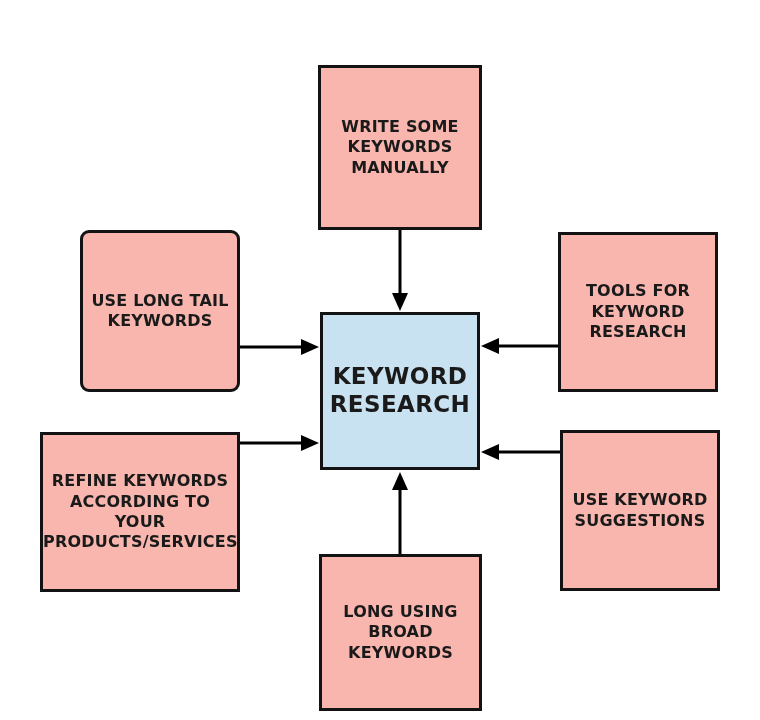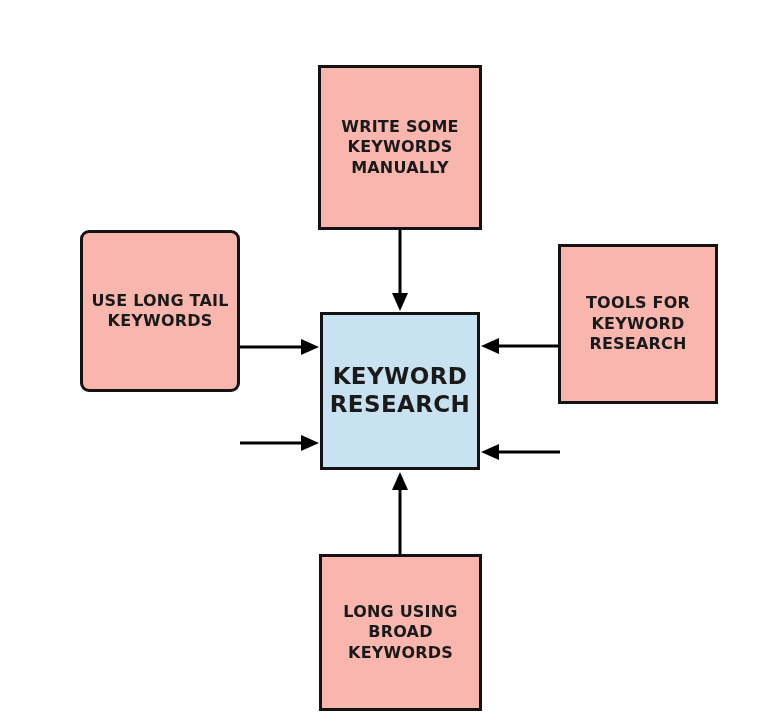--- a/index.html
+++ b/index.html
@@ -36,21 +36,21 @@
   .node .label{width:100%;}
   .center-node{
     background:var(--center-background);
     font-size:23px;
     line-height:1.2;
     letter-spacing:0.4px;
   }
   
   .pos-top         {left:318px;top:33px;  width:164px;height:165px;}
   .pos-left-upper  {left:80px; top:198px; width:160px;height:162px;border-radius:9px;}
-  .pos-right-upper {left:558px;top:212px; width:160px;height:160px;justify-content:flex-end;}
+  .pos-right-upper {left:558px;top:200px; width:160px;height:160px;justify-content:flex-end;}
   .pos-left-lower  {left:40px; top:400px; width:200px;height:160px;}
   .pos-right-lower {left:560px;top:398px; width:160px;height:161px;}
   .pos-bottom      {left:319px;top:522px; width:163px;height:157px;}
   .pos-center      {left:320px;top:280px; width:160px;height:158px;}
   .arrows{position:absolute;left:0;top:0;width:760px;height:720px;pointer-events:none;}
   .arrows line{stroke:var(--arrow);stroke-width:3;}
   .arrows polygon{fill:var(--arrow);}
 </style>
 </head>
 <body>
@@ -94,21 +94,31 @@
     <div class="label">USE LONG TAIL
 KEYWORDS</div>
   </div>
 
   <div class="node pos-right-upper">
     <div class="label">TOOLS FOR
 KEYWORD
 RESEARCH</div>
   </div>
 
+  <div class="node pos-left-lower">
+    <div class="label">REFINE KEYWORDS
+ACCORDING TO
+YOUR
+PRODUCTS/SERVICES</div>
+  </div>
 
+  <div class="node pos-right-lower">
+    <div class="label">USE KEYWORD
+SUGGESTIONS</div>
+  </div>
 
   <div class="node pos-bottom">
     <div class="label">LONG USING
 BROAD
 KEYWORDS</div>
   </div>
 
   <div class="node center-node pos-center">
     <div class="label">KEYWORD
 RESEARCH</div>

